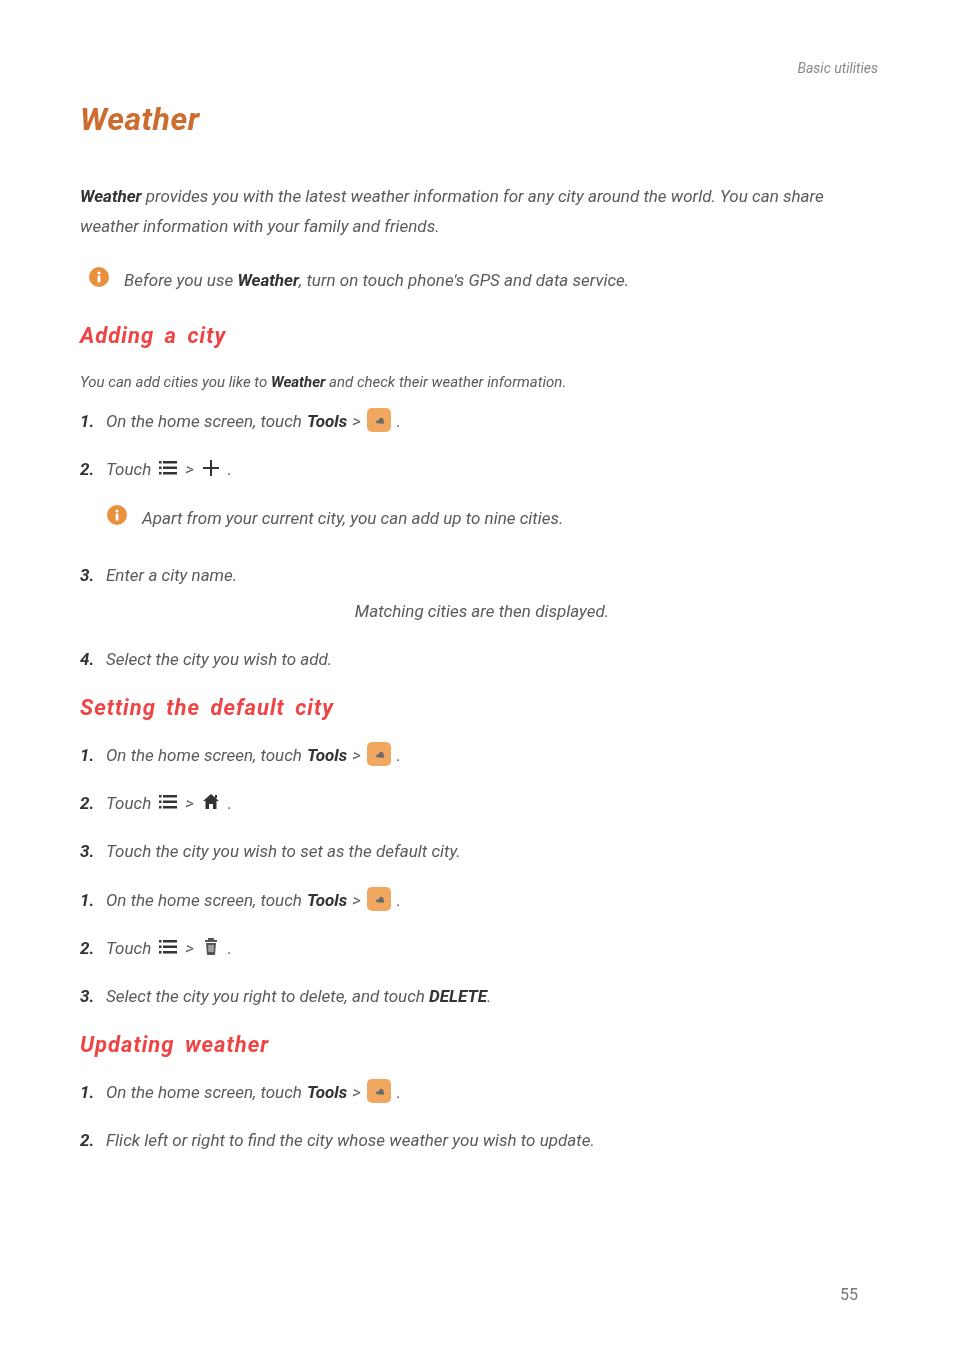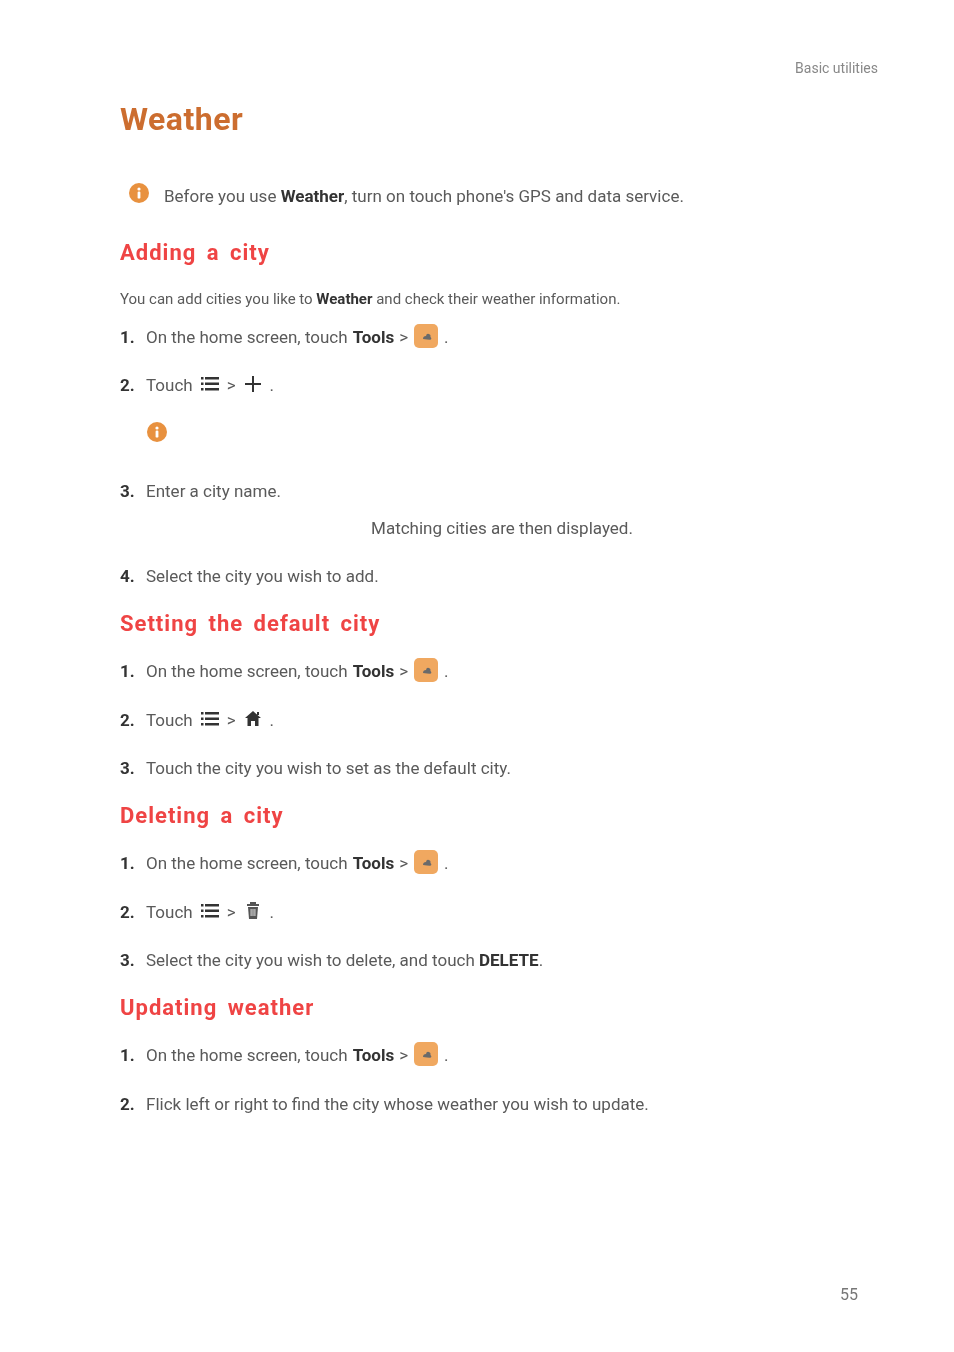--- a/index.html
+++ b/index.html
@@ -9,21 +9,22 @@
     }
     body {
       font-family: -apple-system, "Segoe UI", Roboto, Arial, sans-serif;
       background: #ffffff;
       width: 954px;
       height: 1352px;
       position: relative;
       color: #5a5a5a;
     }
     .page {
-      padding: 60px 96px 40px 120px;
+      padding: 60px 96px 40px 80px;
+      font-style: italic;
     }
     .header-label {
       text-align: right;
       font-size: 14px;
       color: #888;
       margin-bottom: 24px;
       margin-right: -20px;
     }
     h1.section-title {
       color: #cc6d2f;
@@ -134,20 +135,23 @@
   </style>
 </head>
 <body>
 
 <div class="page">
 
   <div class="header-label">Basic utilities</div>
 
   <h1 class="section-title">Weather</h1>
 
+  <p class="intro">
+    <span class="bold">Weather</span><span> provides you with the latest weather information for any city around the world. You can share weather information with your family and friends.</span>
+  </p>
 
   <div class="callout">
     <span class="info-icon">
       <svg width="22" height="22" viewBox="0 0 22 22">
         <circle cx="11" cy="11" r="10" fill="#e8913f"></circle>
         <circle cx="11" cy="7" r="1.6" fill="#fff"></circle>
         <rect x="9.6" y="9.6" width="2.8" height="7" rx="1.2" fill="#fff"></rect>
       </svg>
     </span>
     <span>
@@ -201,20 +205,21 @@
   </ol>
 
   <div class="callout indented">
     <span class="info-icon">
       <svg width="22" height="22" viewBox="0 0 22 22">
         <circle cx="11" cy="11" r="10" fill="#e8913f"></circle>
         <circle cx="11" cy="7" r="1.6" fill="#fff"></circle>
         <rect x="9.6" y="9.6" width="2.8" height="7" rx="1.2" fill="#fff"></rect>
       </svg>
     </span>
+    <span>Apart from your current city, you can add up to nine cities.</span>
   </div>
 
   <ol class="steps" start="3" style="counter-reset: step 2;">
     <li>
       <div>Enter a city name.</div>
       <div class="step-sub">Matching cities are then displayed.</div>
     </li>
     <li>
       <span>Select the city you wish to add.</span>
     </li>
@@ -257,21 +262,20 @@
           </svg>
         </span>
         <span> .</span>
       </div>
     </li>
     <li>
       <span>Touch the city you wish to set as the default city.</span>
     </li>
   </ol>
 
-  <h2 class="subsection">Deleting a city</h2>
 
   <ol class="steps">
     <li>
       <div class="step-line">
         <span>On the home screen, touch </span>
         <span class="bold">Tools</span>
         <span> &gt; </span>
         <span class="app-icon">
           <svg width="16" height="16" viewBox="0 0 16 16">
             <path d="M5 11 Q5 8 8 8 Q8.5 5 11 6 Q13 6.5 12.5 9 Q14 10 13 11.5 Q12 12 5 11Z" fill="#6a6a6a"></path>
@@ -301,21 +305,21 @@
             <path d="M4 6 L14 6 L13 18 L5 18 Z" fill="#555"></path>
             <rect x="6.5" y="8" width="1.2" height="7" fill="#ccc"></rect>
             <rect x="8.4" y="8" width="1.2" height="7" fill="#ccc"></rect>
             <rect x="10.3" y="8" width="1.2" height="7" fill="#ccc"></rect>
           </svg>
         </span>
         <span> .</span>
       </div>
     </li>
     <li>
-      <span>Select the city you wish to delete, and touch </span><span class="bold">DELETE</span><span>.</span>
+      <span>Select the city you right to delete, and touch </span><span class="bold">DELETE</span><span>.</span>
     </li>
   </ol>
 
   <h2 class="subsection">Updating weather</h2>
 
   <ol class="steps">
     <li>
       <div class="step-line">
         <span>On the home screen, touch </span>
         <span class="bold">Tools</span>

